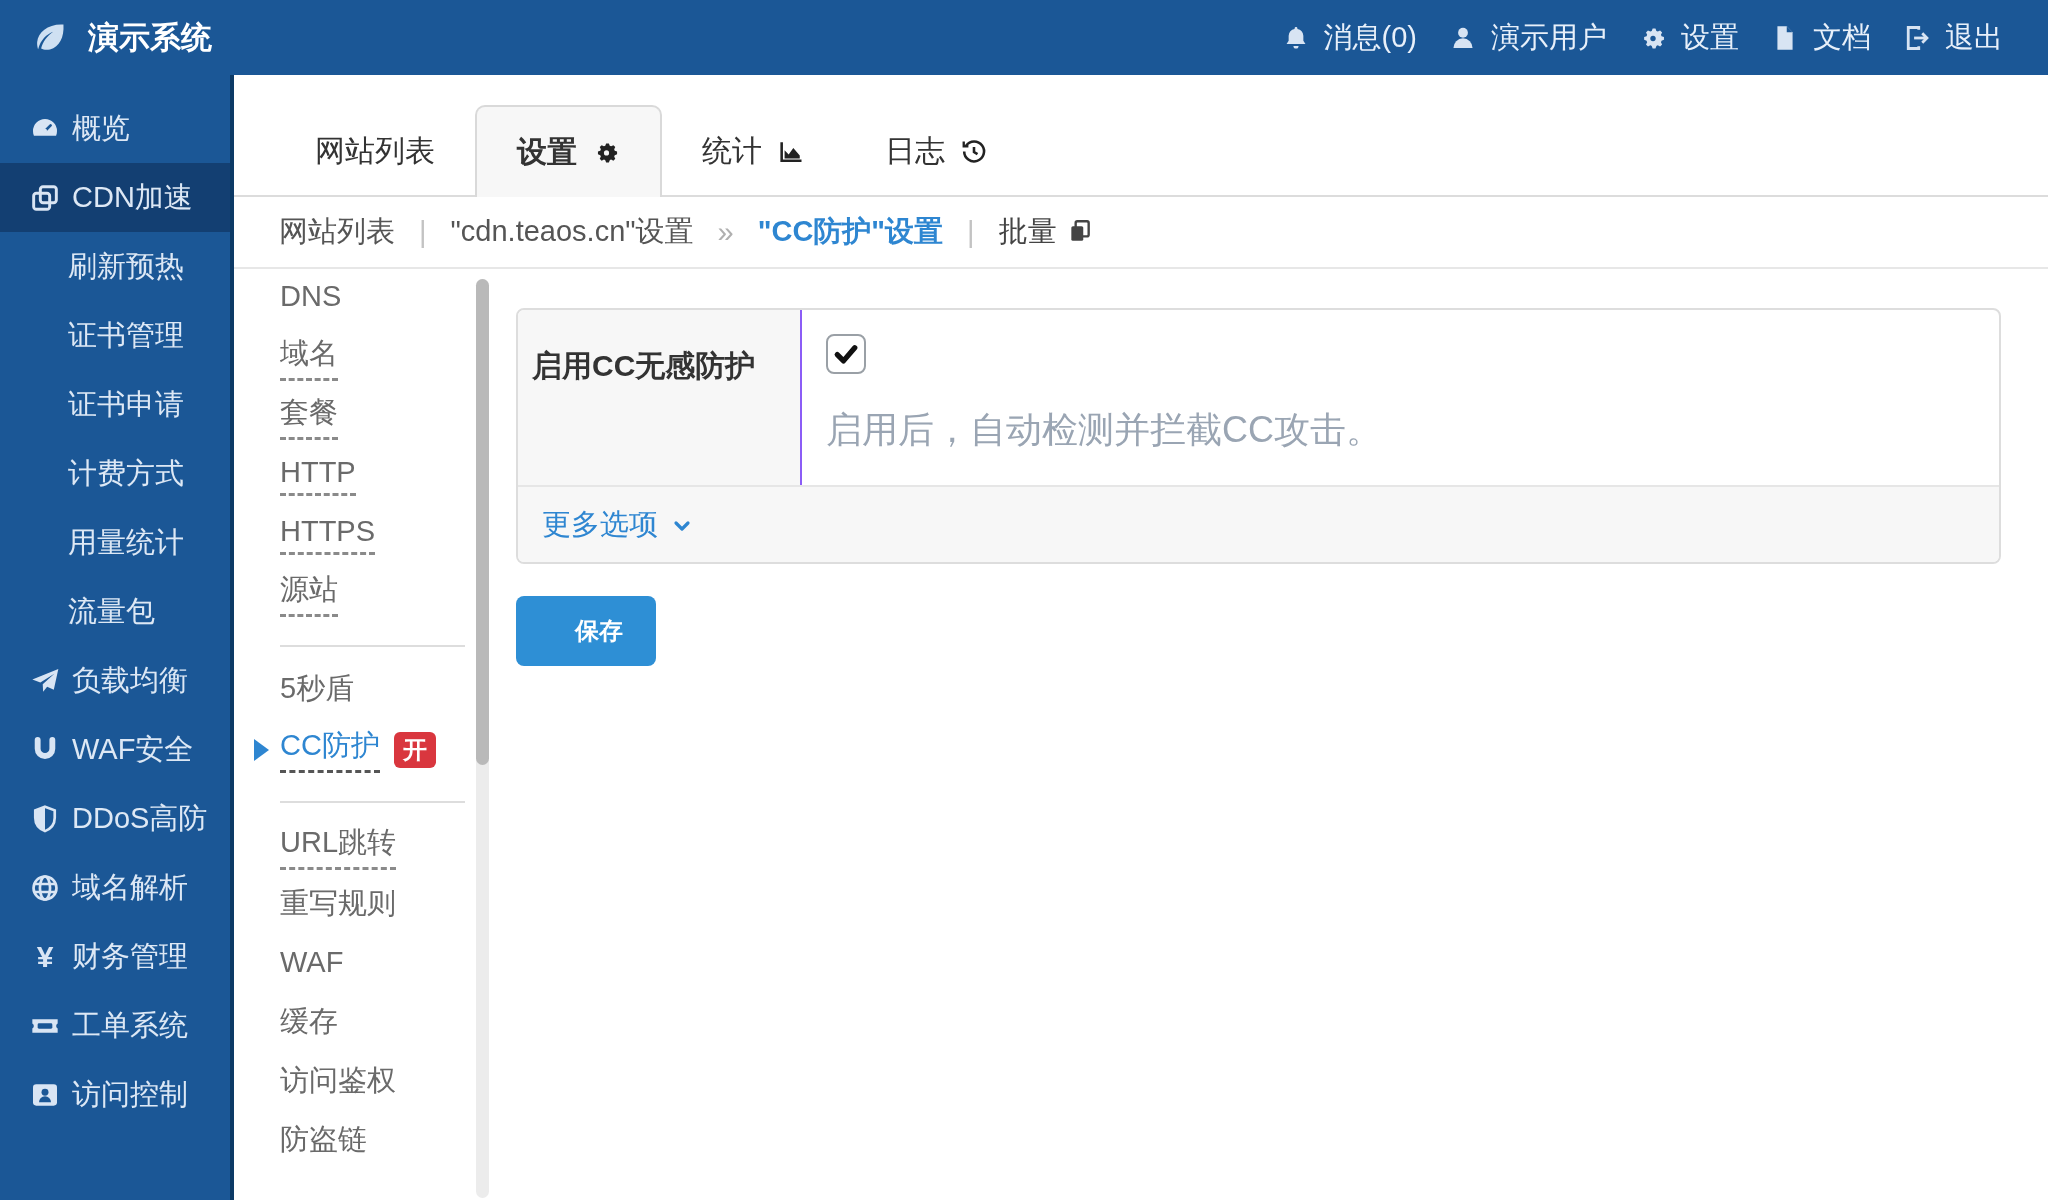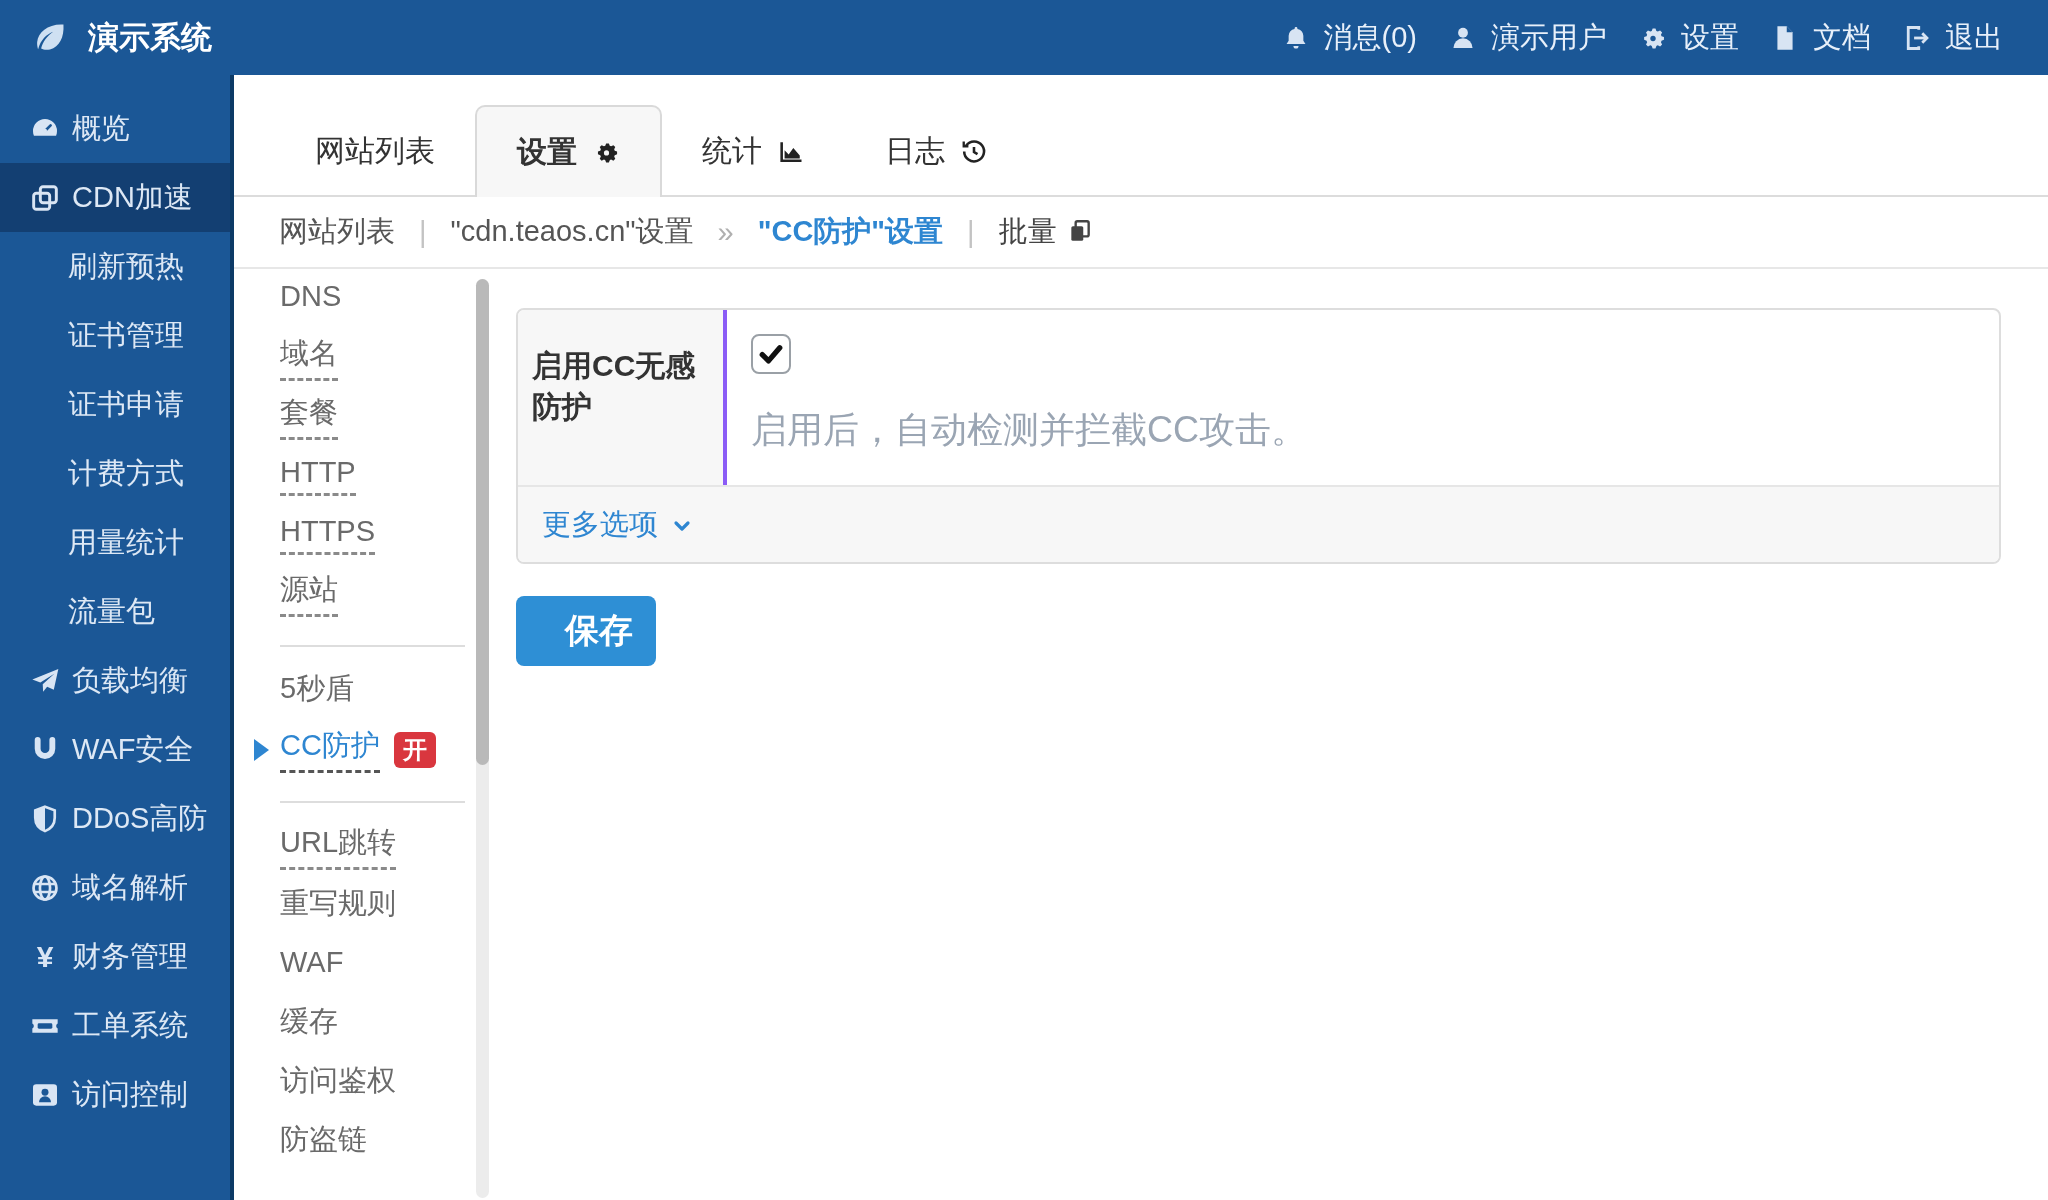--- a/index.html
+++ b/index.html
@@ -71,31 +71,31 @@
   .badge{background:var(--badge-red);color:#fff;font-size:24px;line-height:1;
     padding:6px 9px;border-radius:6px;margin-left:14px;font-weight:bold;}
   .nav-divider{height:2px;background:#ddd;margin:22px 0 14px 35px;width:185px;}
   .nav-scrollbar{position:absolute;top:10px;right:0;bottom:0;width:13px;background:#ececec;border-radius:7px;}
   .nav-scrollbar .thumb{position:absolute;top:0;left:0;width:13px;height:486px;background:#b9b9b9;border-radius:7px;}
 
   
   .form-area{flex:1;padding:39px 0 0 27px;}
   .panel{width:1485px;border:2px solid #ddd;border-radius:8px;overflow:hidden;background:#fff;}
   .panel-row{display:flex;min-height:135px;}
-  .cell-label{width:209px;background:var(--panel-gray);border-right:4px solid #8b5cf6;
+  .cell-label{width:284px;background:var(--panel-gray);border-right:2px solid #8b5cf6;
     padding:36px 10px 0 14px;font-size:30px;font-weight:bold;color:var(--ink);flex-shrink:0;}
   .cell-control{flex:1;padding:24px 0 30px 24px;}
   .checkbox{width:40px;height:40px;border:2px solid #9aa0a6;border-radius:8px;background:#fff;
     display:flex;align-items:center;justify-content:center;cursor:pointer;}
   .hint{margin-top:32px;font-size:36px;color:#9aa5b3;}
   .panel-footer{background:var(--panel-gray);border-top:2px solid #e6e6e6;height:77px;
     display:flex;align-items:center;gap:12px;padding-left:24px;font-size:29px;color:var(--accent);cursor:pointer;}
   .panel-footer .ic{width:26px;height:26px;color:var(--accent);margin-top:4px;}
   .save-btn{margin-top:32px;width:140px;height:70px;background:var(--btn-blue);color:#fff;
-    font-weight:bold;font-size:34px;border:none;border-radius:8px;cursor:pointer;
+    font-weight:bold;font-size:24px;border:none;border-radius:8px;cursor:pointer;
     font-family:"Liberation Sans","DejaVu Sans",sans-serif;padding-left:26px;}
   svg{display:block;}
 </style>
 </head>
 <body>
 
 <div class="topbar">
   <div class="brand">
     <span class="ic">
       <svg width="38" height="38" viewBox="0 0 24 24">

